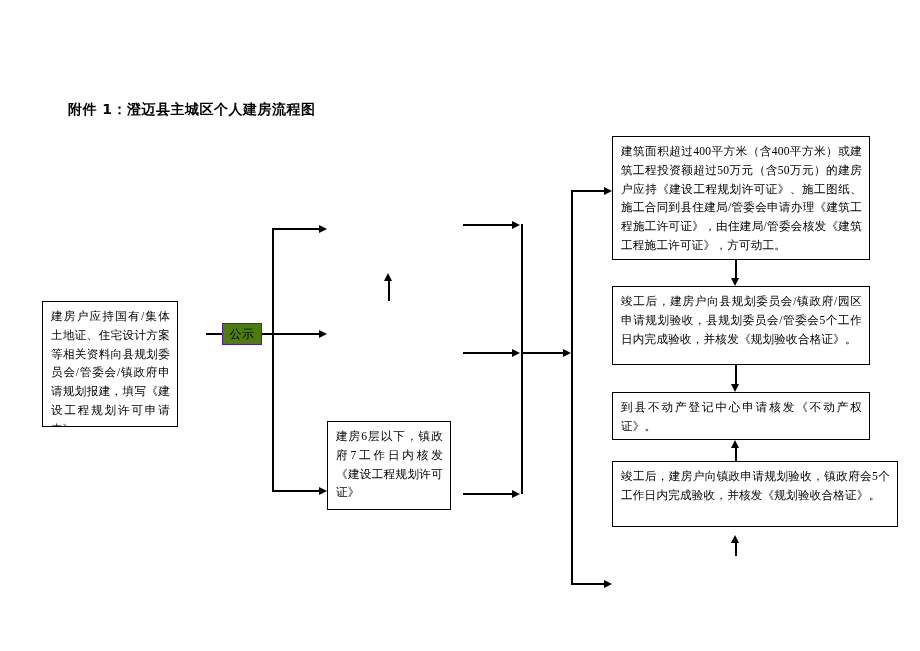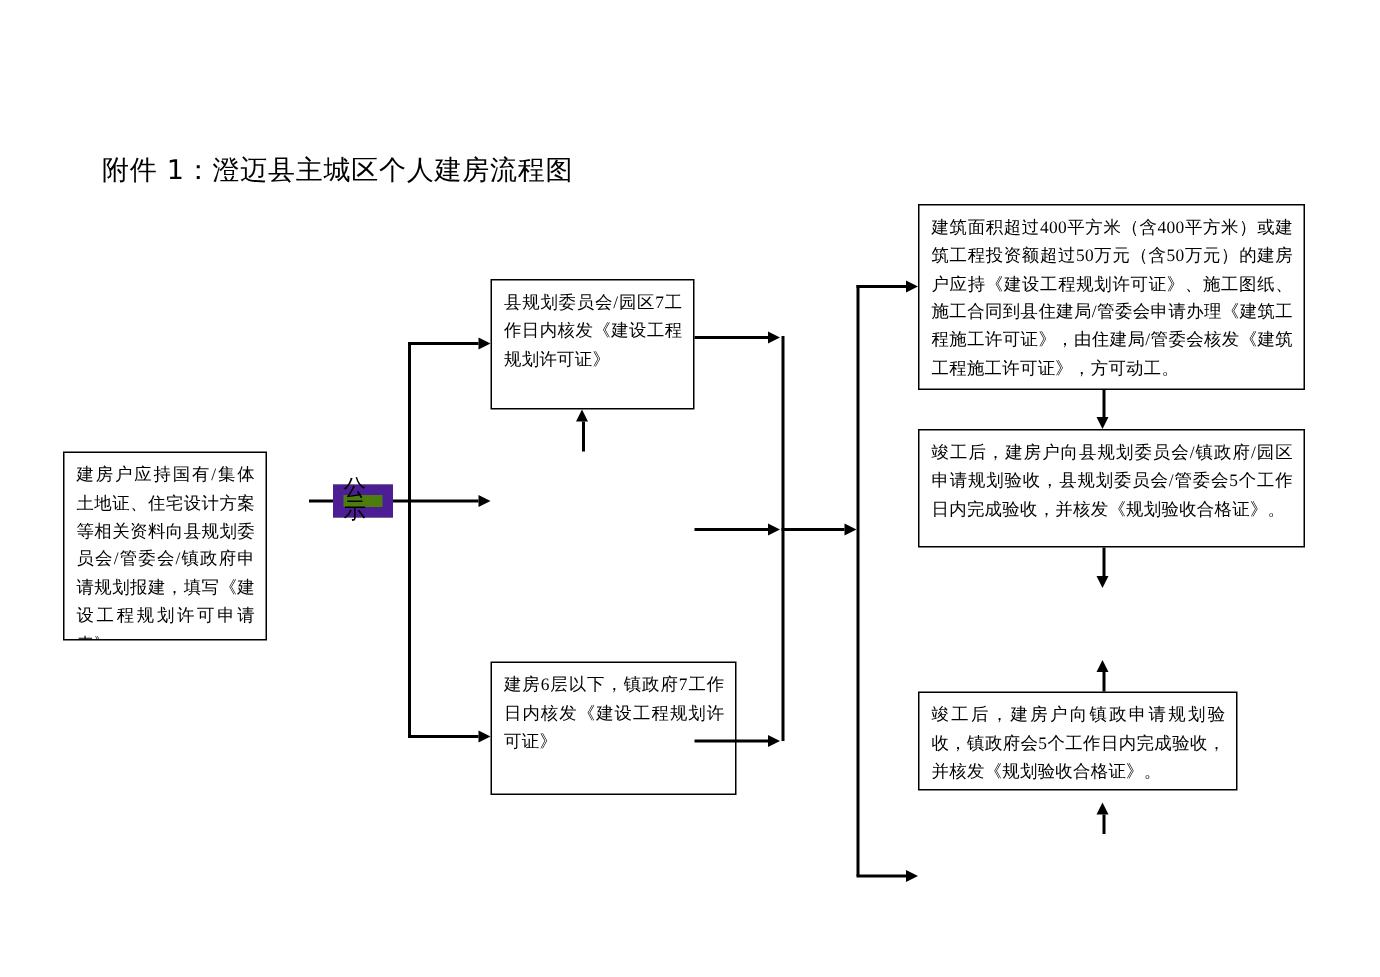--- a/index.html
+++ b/index.html
@@ -15,45 +15,45 @@
     position: relative;
     width: 920px;
     height: 651px;
     background: #ffffff;
     overflow: hidden;
   }
   .title {
     position: absolute;
     left: 68px;
     top: 101px;
-    font-size: 18px;
-    font-weight: normal;
+    font-size: 14px;
+    font-weight: bold;
     letter-spacing: 0.5px;
     white-space: nowrap;
     font-family: "DejaVu Sans", "Liberation Sans", sans-serif;
   }
   .node {
     position: absolute;
     box-sizing: border-box;
     border: 1px solid #000000;
     background: #ffffff;
     font-size: 11.6px;
     line-height: 1.62;
     letter-spacing: 0.2px;
     padding: 6px 7px 5px 8px;
     text-align: justify;
     text-justify: inter-ideograph;
     overflow: hidden;
   }
   .tag {
     position: absolute;
     box-sizing: border-box;
-    border: 7px solid #4c1d95;
+    border: 1px solid #4c1d95;
     background: #4d7c0f;
-    font-size: 15px;
+    font-size: 12px;
     line-height: 1;
     display: flex;
     align-items: center;
     justify-content: center;
     letter-spacing: 0.5px;
   }
   .conn {
     position: absolute;
     background: #000000;
   }
@@ -84,31 +84,31 @@
 <body>
 
 <div id="page">
 
   <div class="title">附件 1：澄迈县主城区个人建房流程图</div>
 
   <div class="node" style="left:42px; top:301px; width:136px; height:126px;">建房户应持国有/集体土地证、住宅设计方案等相关资料向县规划委员会/管委会/镇政府申请规划报建，填写《建设工程规划许可申请表》。</div>
 
   <div class="tag" style="left:222px; top:323px; width:40px; height:22px;">公示</div>
 
-  <div class="node" style="left:327px; top:186px; width:136px; height:87px;">县规划委员会/园区7工作日内核发《建设工程规划许可证》</div>
 
 
-  <div class="node" style="left:327px; top:441px; width:164px; height:89px;">建房6层以下，镇政府7工作日内核发《建设工程规划许可证》</div>
+  <div class="node" style="left:327px; top:421px; width:124px; height:89px;">建房6层以下，镇政府7工作日内核发《建设工程规划许可证》</div>
 
   <div class="node" style="left:612px; top:136px; width:258px; height:124px;">建筑面积超过400平方米（含400平方米）或建筑工程投资额超过50万元（含50万元）的建房户应持《建设工程规划许可证》、施工图纸、施工合同到县住建局/管委会申请办理《建筑工程施工许可证》，由住建局/管委会核发《建筑工程施工许可证》，方可动工。</div>
 
   <div class="node" style="left:612px; top:286px; width:258px; height:79px;">竣工后，建房户向县规划委员会/镇政府/园区申请规划验收，县规划委员会/管委会5个工作日内完成验收，并核发《规划验收合格证》。</div>
 
+  <div class="node" style="left:612px; top:392px; width:258px; height:48px;">到县不动产登记中心申请核发《不动产权证》。</div>
 
-  <div class="node" style="left:612px; top:461px; width:213px; height:66px;">竣工后，建房户向镇政申请规划验收，镇政府会5个工作日内完成验收，并核发《规划验收合格证》。</div>
+  <div class="node" style="left:612px; top:461px; width:286px; height:66px;">竣工后，建房户向镇政申请规划验收，镇政府会5个工作日内完成验收，并核发《规划验收合格证》。</div>
 
 
   <div class="conn h" style="left:206px; top:333px; width:16px;"></div>
   <div class="conn h" style="left:262px; top:333px; width:11px;"></div>
 
   <div class="conn v" style="left:272px; top:228px; height:262px;"></div>
 
   <div class="conn h" style="left:272px; top:228px; width:47px;"></div>
   <div class="arrow right" style="left:319px; top:224.5px;"></div>
 

